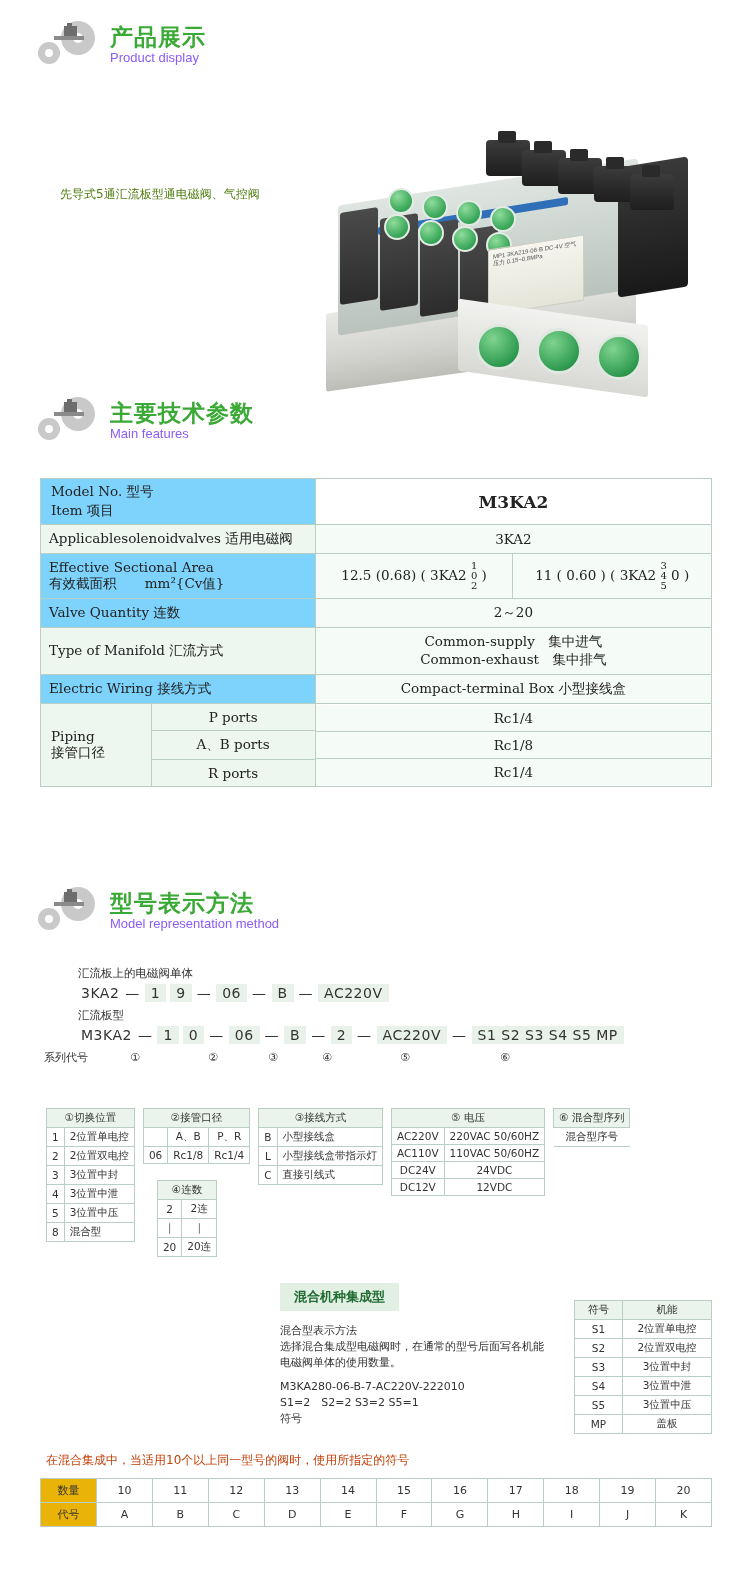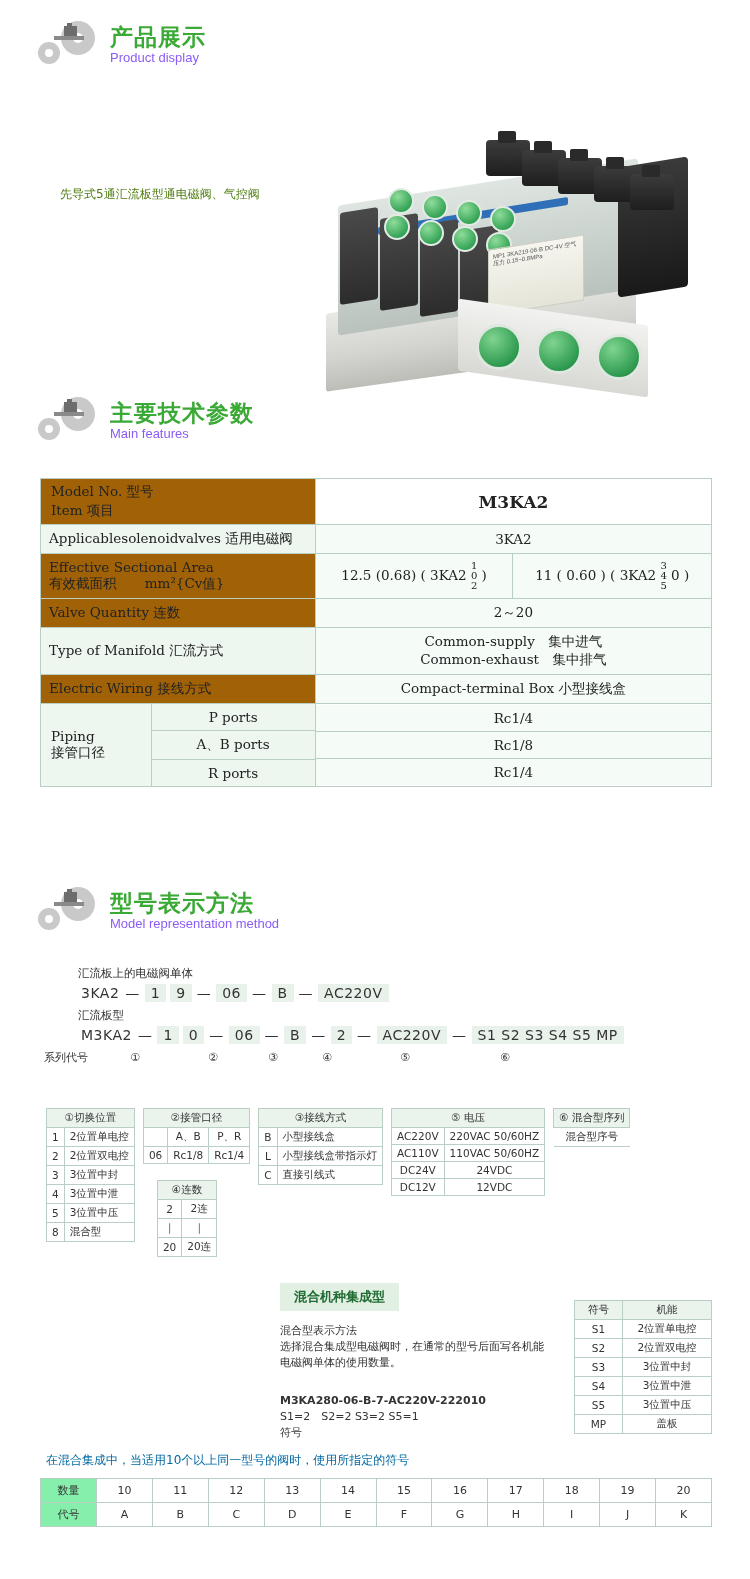--- a/index.html
+++ b/index.html
@@ -73,21 +73,21 @@
   .endblock { position:absolute; left:300px; top:100px; width:70px; height:130px;
       background:linear-gradient(180deg,#3a3a3a,#191919); border-radius:4px; transform:skewY(-9deg);}
   .bluebar { position:absolute; left:60px; top:150px; width:190px; height:8px; background:#2e6fb7;
       transform:skewY(-9deg); border-radius:2px;}
 
   
   #main-features-head { position:absolute; left:34px; top:398px; }
   .spec-table { position:absolute; left:40px; top:478px; width:672px; border-collapse:collapse;
       font-family:"DejaVu Serif", serif; font-size:13.5px; color:#222; }
   .spec-table td { border:1px solid #b9cfc3; padding:5px 8px; vertical-align:middle; }
-  .spec-table .lcell { background:#a16207; }
+  .spec-table .lcell { background:#7dd3fc; }
   .spec-table .lcell.tint { background:#eef6f0; }
   .spec-table .vcell { background:#f5fbf7; text-align:center; }
   .spec-table .vcell.white { background:#ffffff; }
   .model-val { font-size:17px; font-weight:bold; }
   .sub-stack { display:inline-block; font-size:10px; line-height:10px; vertical-align:middle; text-align:center; }
 
   
   #model-rep-head { position:absolute; left:34px; top:888px; }
   .mr { position:absolute; left:40px; top:966px; width:680px;
         font-family:"DejaVu Sans", sans-serif; font-size:12px; color:#333; }
@@ -102,21 +102,21 @@
   .opt-table .hd { background:#eaf4ec; font-weight:normal; }
 
   .green-pill { display:inline-block; background:#e2f0e4; color:#1f6b32; font-size:13px;
       font-weight:bold; padding:5px 14px; font-family:"DejaVu Sans", sans-serif; }
 
   .note-col { font-size:11px; line-height:16px; color:#333; font-family:"DejaVu Sans", sans-serif;}
 
   .qty-table { border-collapse:collapse; width:672px; font-size:11px;
       font-family:"DejaVu Sans", sans-serif; }
   .qty-table td { border:1px solid #b9cfc3; padding:4px 2px; text-align:center; color:#333;}
-  .qty-table .hd { background:#86efac; }
+  .qty-table .hd { background:#eab308; }
 </style>
 </head>
 <body>
 
 <div class="page">
 
   <div class="sec-head" id="product-display">
     <div class="gear-mark">
       <span class="g g1"></span>
         <span class="g g2"></span>
@@ -444,21 +444,21 @@
           </tr>
     </tbody>
       </table>
   </div>
 
 
   <div style="position:absolute; left:280px; top:1283px; width:265px;">
     <div class="green-pill">混合机种集成型</div>
     <div class="note-col" style="margin-top:12px;">混合型表示方法</div>
     <div class="note-col">选择混合集成型电磁阀时，在通常的型号后面写各机能电磁阀单体的使用数量。</div>
-    <div class="note-col" style="margin-top:22px;font-weight:bold;">M3KA280-06-B-7-AC220V-222010</div>
+    <div class="note-col" style="margin-top:8px;">M3KA280-06-B-7-AC220V-222010</div>
     <div class="note-col">S1=2　S2=2  S3=2  S5=1</div>
     <div class="note-col">符号</div>
   </div>
 
   <table class="opt-table" style="position:absolute; left:574px; top:1300px; width:138px;">
     <tbody>
         <tr>
           <td class="hd" style="width:48px;">符号</td>
         <td class="hd">机能</td>
         </tr>
@@ -482,21 +482,21 @@
           <td>S5</td>
           <td>3位置中压</td>
         </tr>
     <tr>
           <td>MP</td>
           <td>盖板</td>
         </tr>
   </tbody>
     </table>
 
-  <div style="position:absolute; left:46px; top:1452px; font-size:12px; color:#0369a1; font-family:'DejaVu Sans', sans-serif;">在混合集成中，当适用10个以上同一型号的阀时，使用所指定的符号</div>
+  <div style="position:absolute; left:46px; top:1452px; font-size:12px; color:#c2410c; font-family:'DejaVu Sans', sans-serif;">在混合集成中，当适用10个以上同一型号的阀时，使用所指定的符号</div>
 
   <table class="qty-table" style="position:absolute; left:40px; top:1478px;">
     <tbody>
         <tr>
       <td class="hd" style="width:56px;">数量</td>
       <td>10</td>
           <td>11</td>
       <td>12</td>
           <td>13</td>
       <td>14</td>

